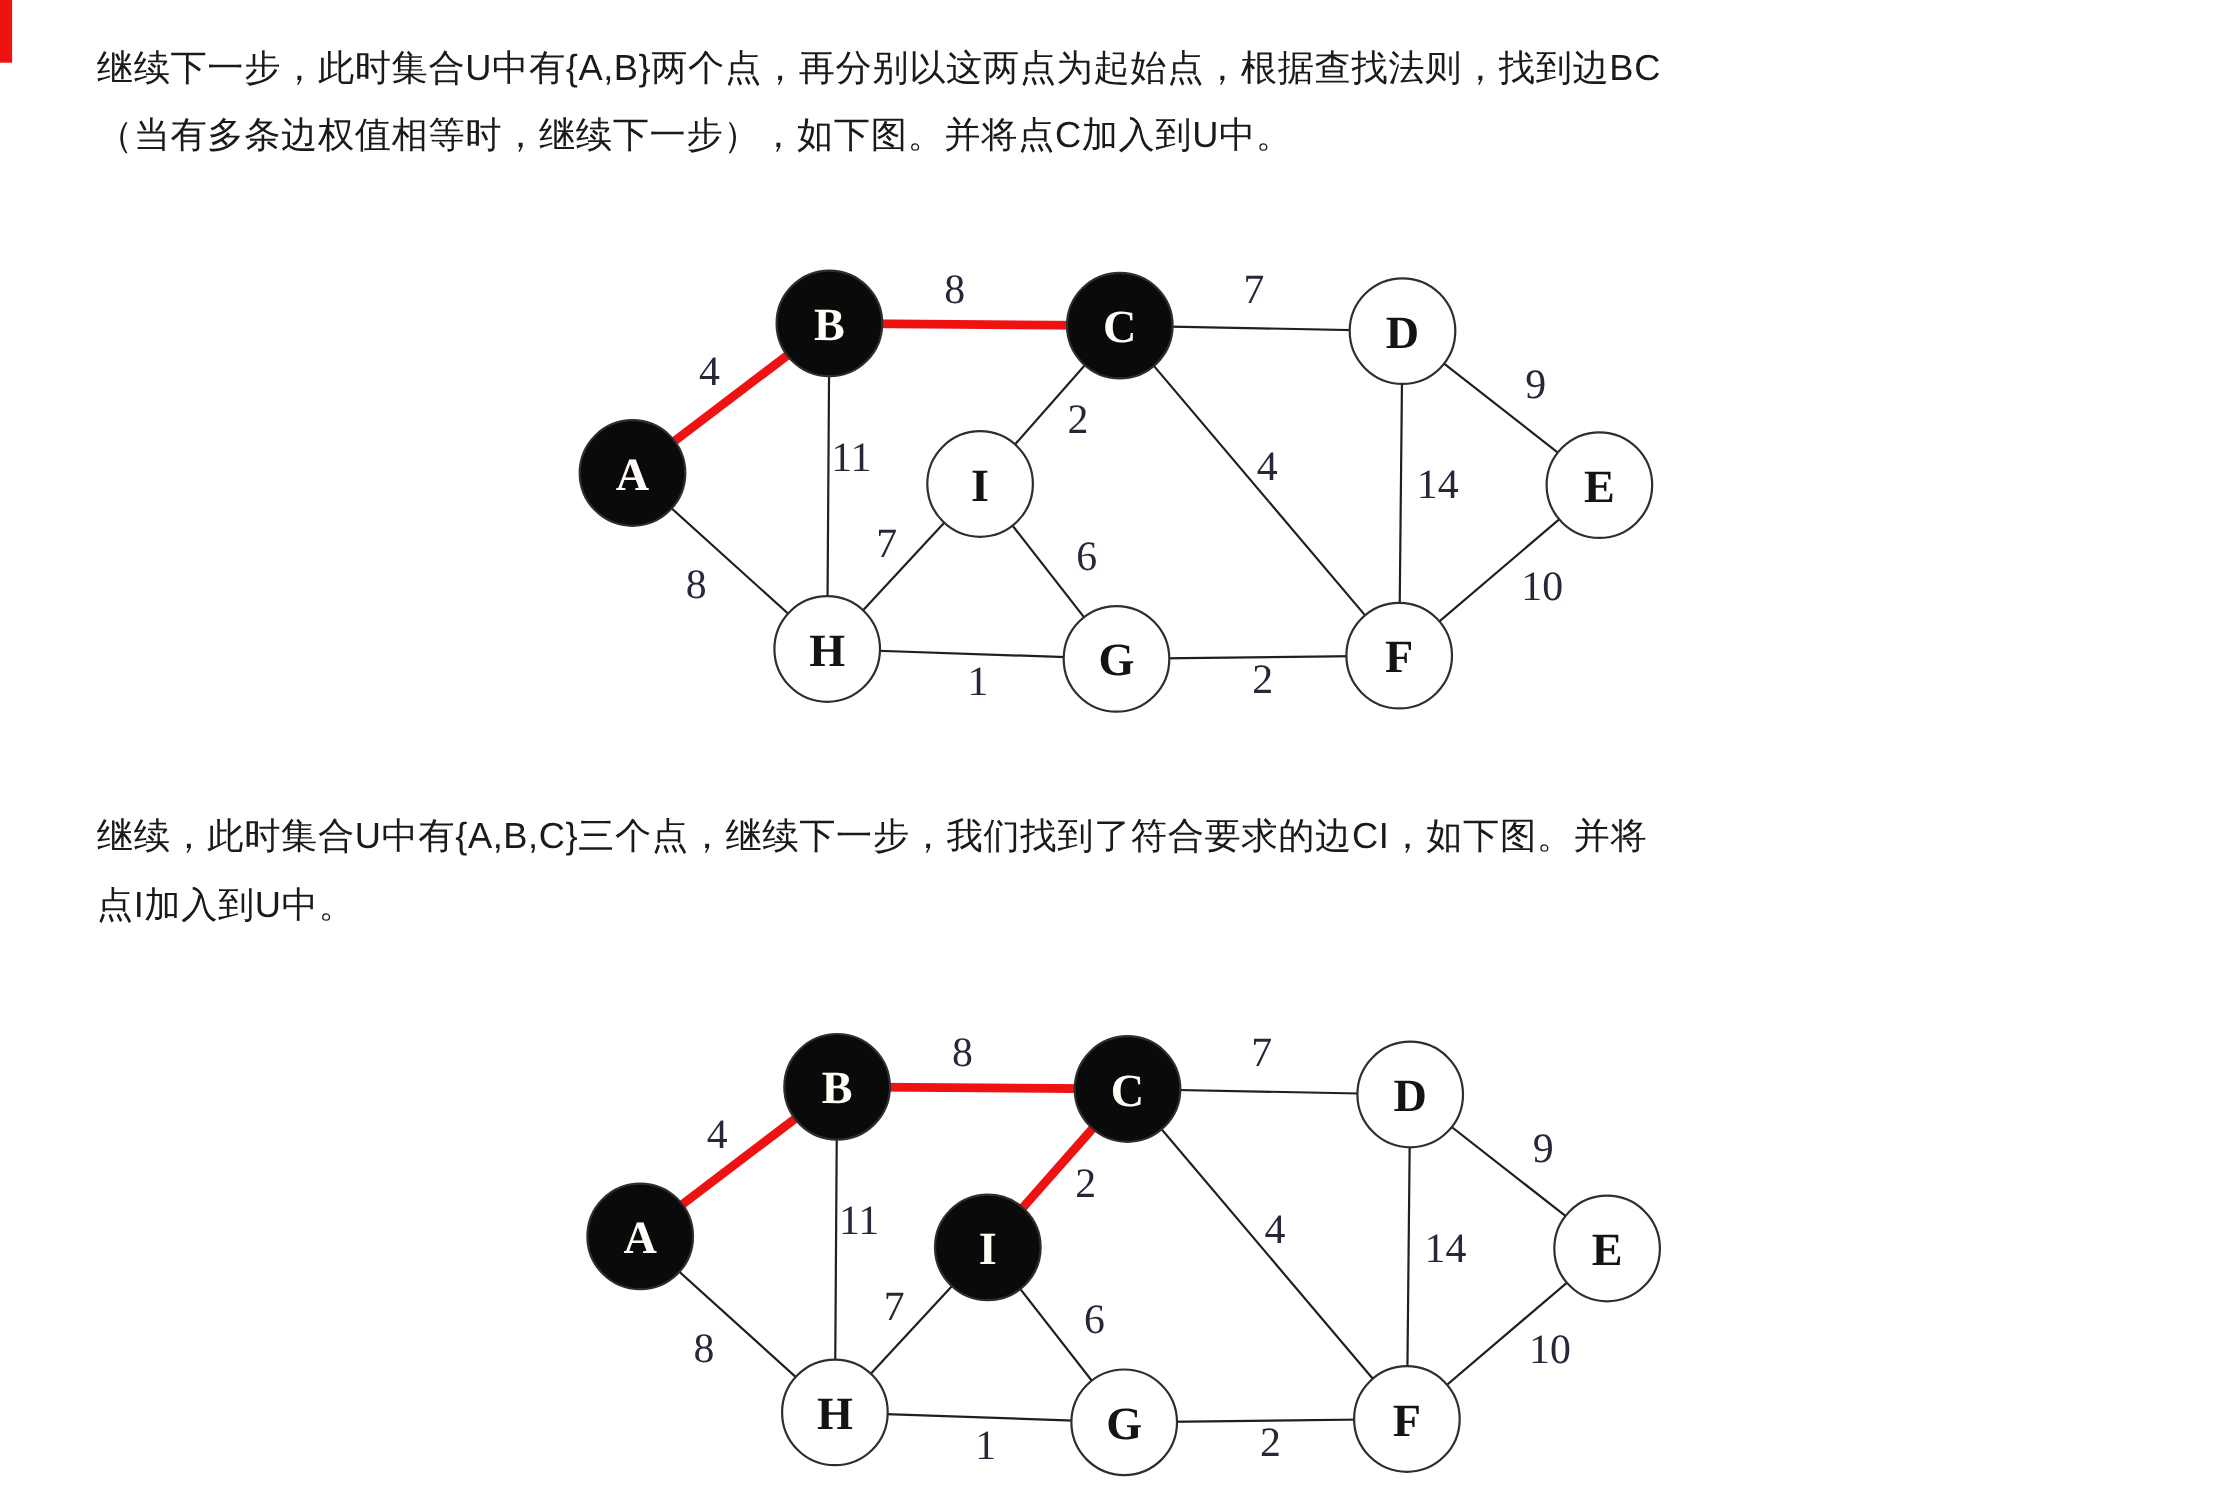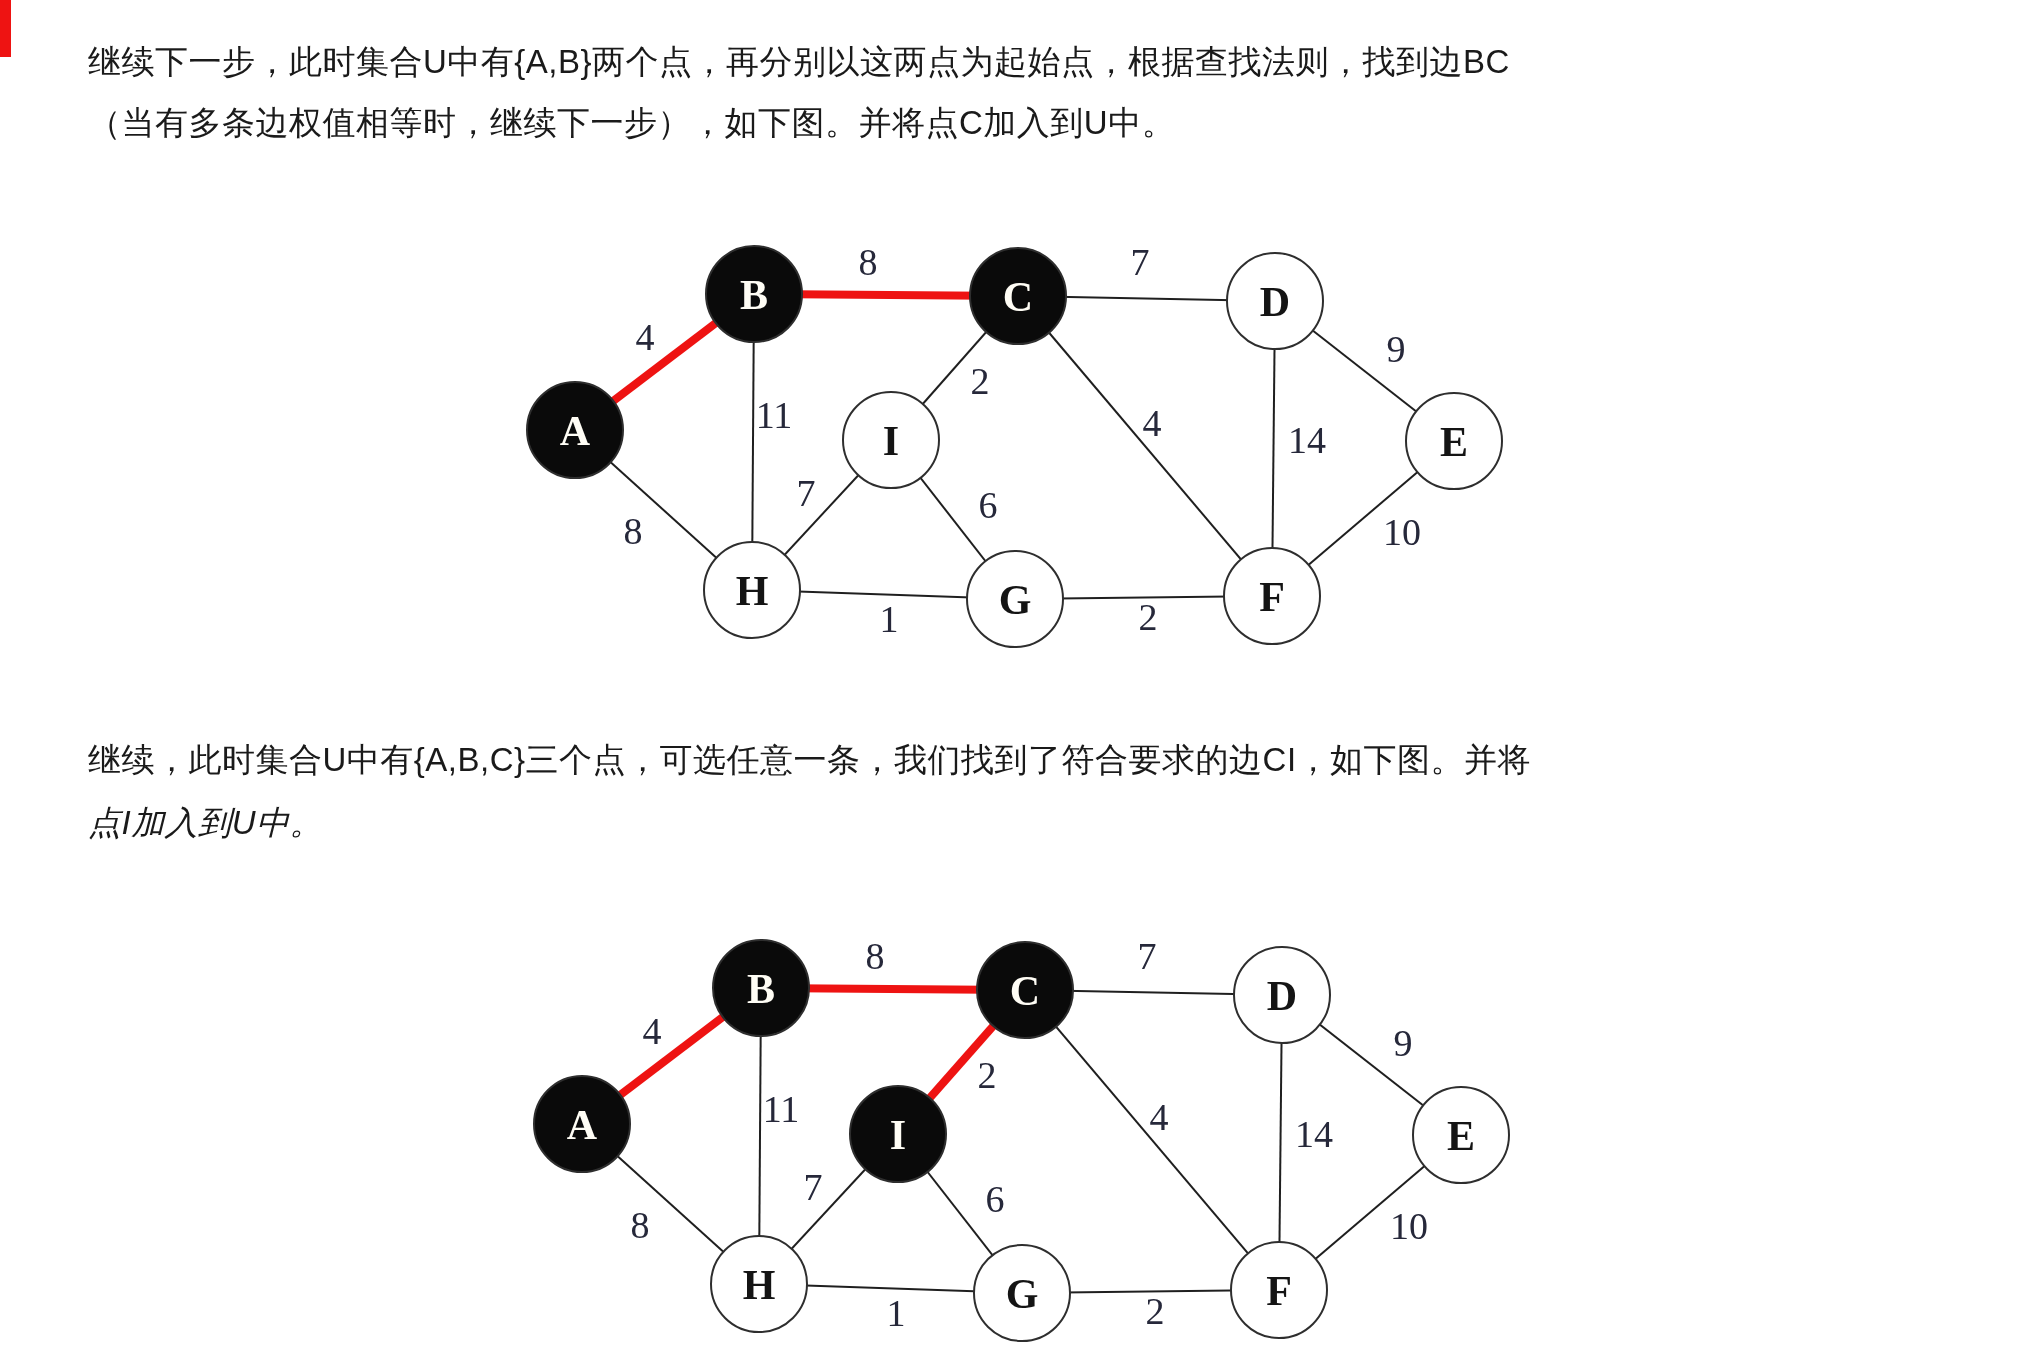--- a/index.html
+++ b/index.html
@@ -13,40 +13,40 @@
     background:#ee1312;
   }
   .textline{
     position:absolute;left:88px;
     font-size:33px;line-height:1.25;color:#1a1a1a;
     letter-spacing:0.5px;white-space:nowrap;
   }
   .t1{top:41px;text-align:center;}
   .t2{top:102px;}
   .t3{top:739px;}
-  .t4{top:802px;font-style:italic;}
+  .t4{top:802px;}
   #figures{position:absolute;left:0;top:0;}
   .weight{
     font-family:"Liberation Serif",serif;
     font-size:38px;fill:#26283a;text-anchor:middle;
   }
   .node-label{
     font-family:"Liberation Serif",serif;
     font-size:42px;fill:#141414;text-anchor:middle;font-weight:bold;
   }
   .node-label.light{fill:#fffdf5;}
 </style>
 </head>
 <body>
 
 <div class="corner-marker"></div>
 
 <div class="textline t1">继续下一步，此时集合U中有{A,B}两个点，再分别以这两点为起始点，根据查找法则，找到边BC</div>
 <div class="textline t2">（当有多条边权值相等时，继续下一步），如下图。并将点C加入到U中。</div>
-<div class="textline t3">继续，此时集合U中有{A,B,C}三个点，可选任意一条，我们找到了符合要求的边CI，如下图。并将</div>
+<div class="textline t3">继续，此时集合U中有{A,B,C}三个点，继续下一步，我们找到了符合要求的边CI，如下图。并将</div>
 <div class="textline t4">点I加入到U中。</div>
 
 <svg id="figures" width="2030" height="1370" viewBox="0 0 2030 1370">
     <g>
       <line x1="1018" y1="296" x2="1275" y2="301" stroke="#1f1f1f" stroke-width="2"></line>
       <line x1="1275" y1="301" x2="1454" y2="441" stroke="#1f1f1f" stroke-width="2"></line>
       <line x1="1018" y1="296" x2="891" y2="440" stroke="#1f1f1f" stroke-width="2"></line>
       <line x1="754" y1="294" x2="752" y2="590" stroke="#1f1f1f" stroke-width="2"></line>
       <line x1="1018" y1="296" x2="1272" y2="596" stroke="#1f1f1f" stroke-width="2"></line>
       <line x1="1275" y1="301" x2="1272" y2="596" stroke="#1f1f1f" stroke-width="2"></line>

